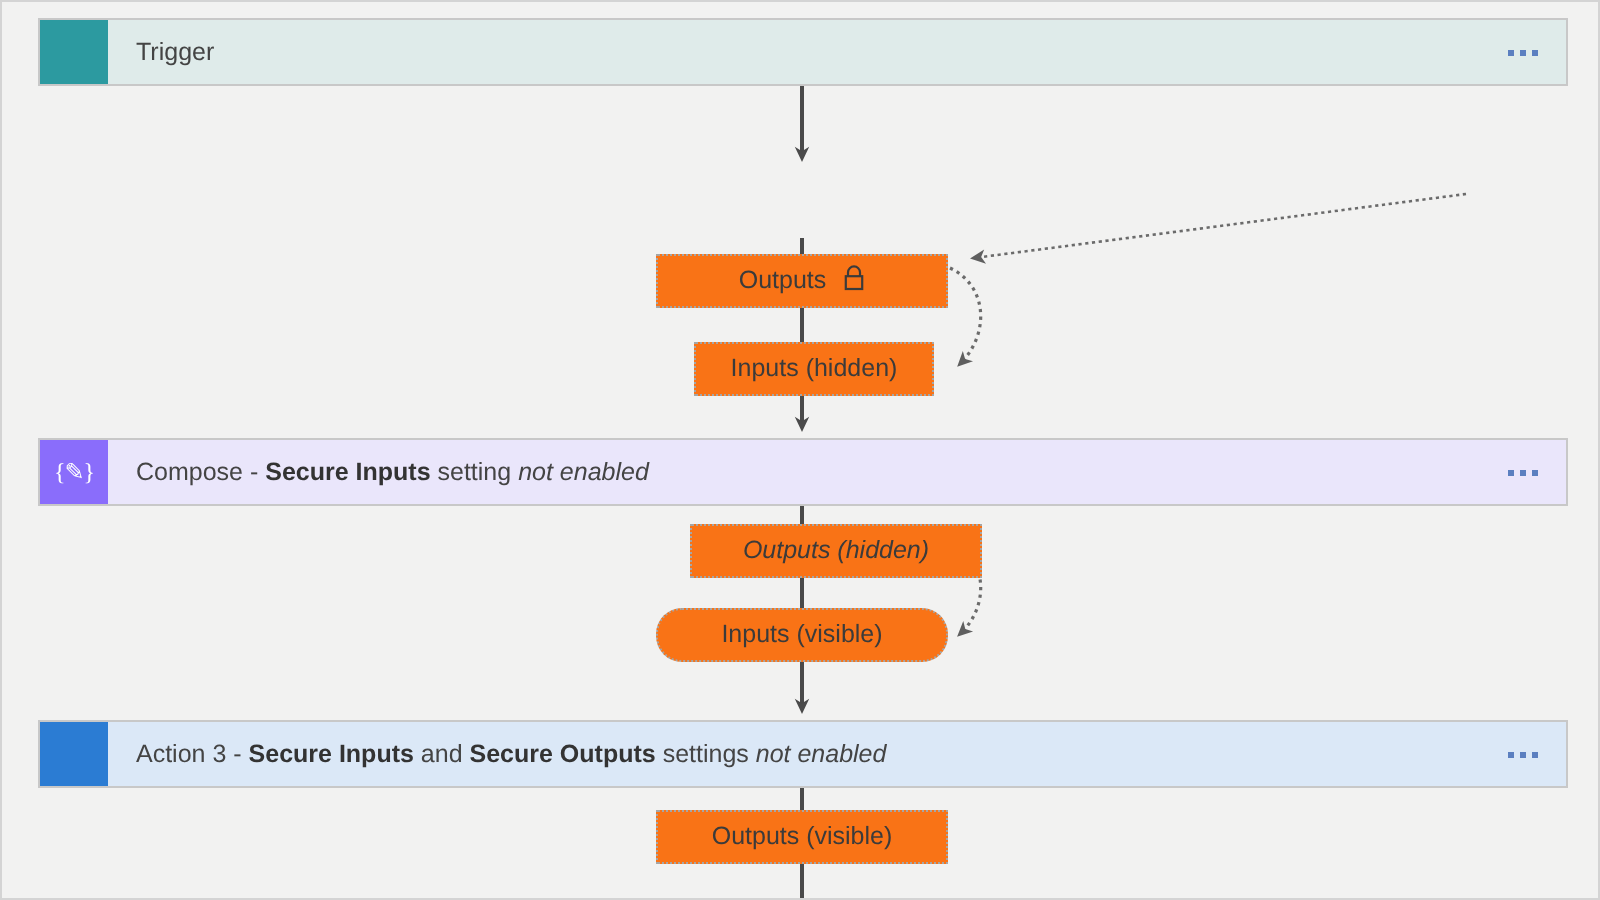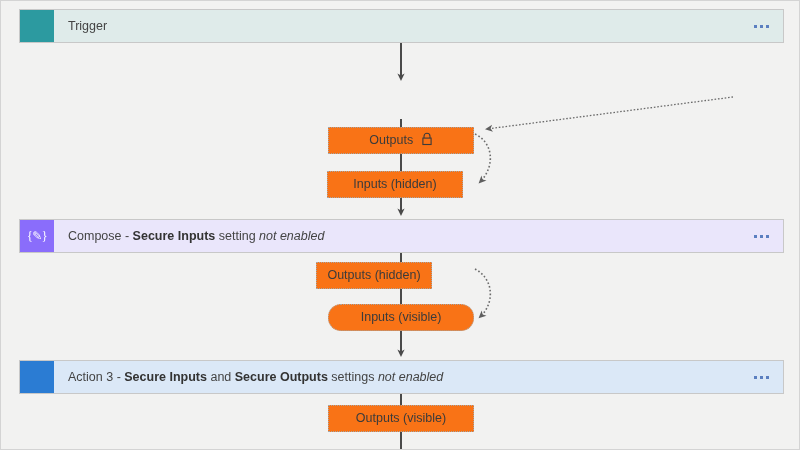--- a/index.html
+++ b/index.html
@@ -209,21 +209,21 @@
   <div class="iobox" style="left:327px; top:126px; width:146px;">
     <span>Outputs</span>
     <span class="glyph">
       <svg width="12" height="14" viewBox="0 0 12 14">
         <path d="M3,6 V4.2 A3,3 0 0 1 9,4.2 V6" fill="none" stroke="#3b3b3b" stroke-width="1.1"></path>
         <rect x="1.9" y="6.1" width="8.2" height="6.4" fill="none" stroke="#3b3b3b" stroke-width="1.1"></rect>
       </svg>
     </span>
   </div>
 
-  <div class="iobox" style="left:326px; top:170px; width:136px;">Inputs (hidden)</div>
-
-  <div class="iobox" style="left:315px; top:261px; width:116px;">Outputs (hidden)</div>
+  <div class="iobox" style="left:346px; top:170px; width:120px;">Inputs (hidden)</div>
+
+  <div class="iobox" style="left:344px; top:261px; width:146px;font-style:italic;">Outputs (hidden)</div>
 
   <div class="iobox" style="left:327px; top:303px; width:146px;border-radius:13px;">Inputs (visible)</div>
 
   <div class="iobox" style="left:327px; top:404px; width:146px;">Outputs (visible)</div>
 
 </div>
 
 </body></html>

